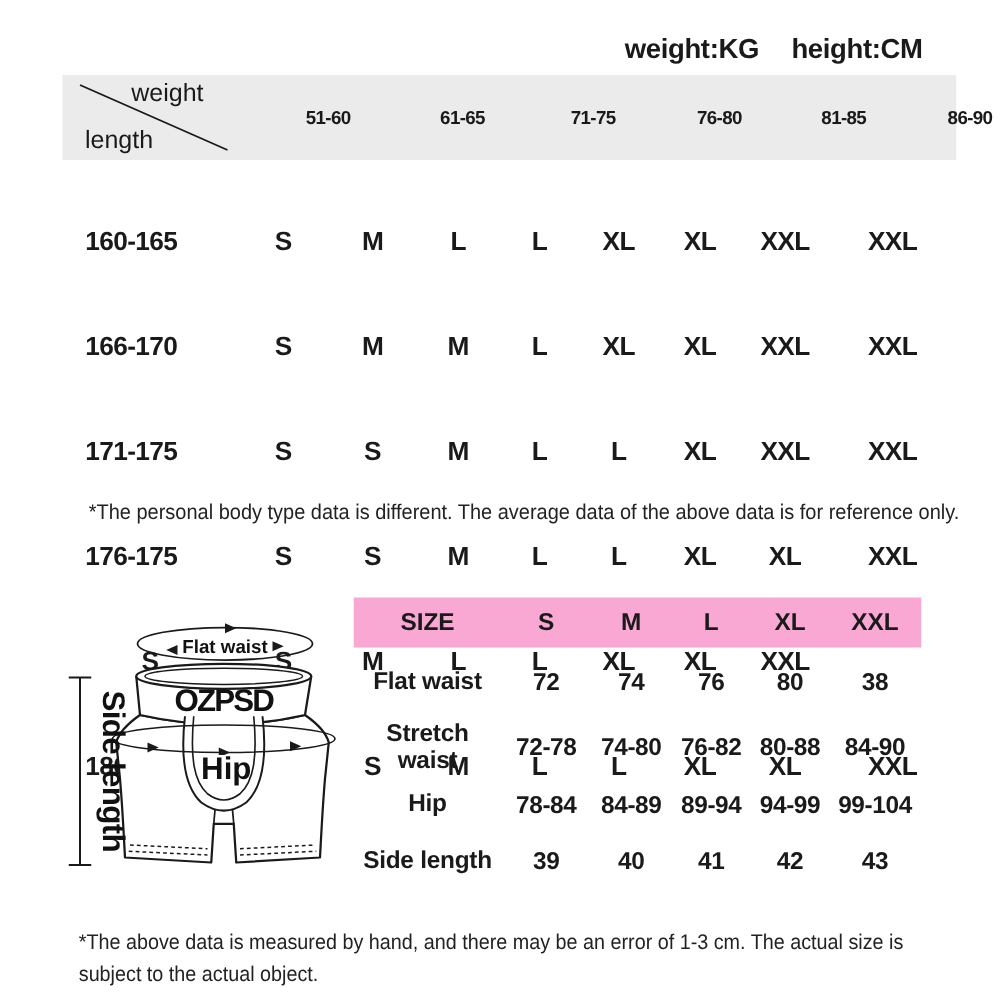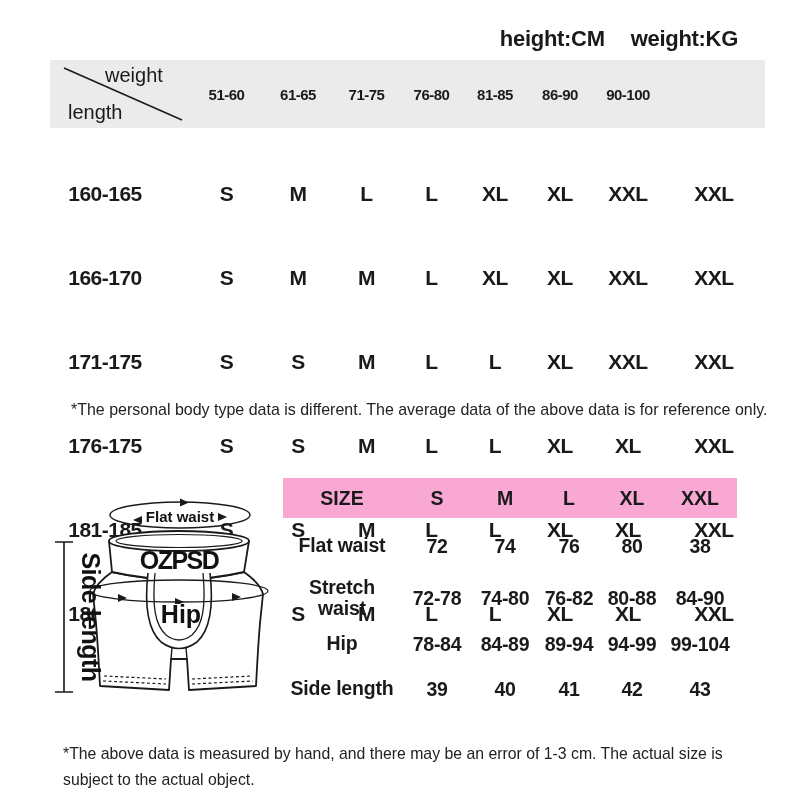--- a/index.html
+++ b/index.html
@@ -6,21 +6,21 @@
   .page{position:relative;width:800px;height:800px;background:#fff;overflow:hidden;
         font-family:"Liberation Sans","DejaVu Sans",sans-serif;color:#1a1a1a;}
 
   
   .units{position:absolute;top:26px;right:62px;display:flex;gap:26px;
          font-size:22px;font-weight:700;letter-spacing:-0.3px;}
 
   
   .t1{position:absolute;left:50px;top:60px;width:715px;}
   .t1-head,.t1-row{display:grid;grid-template-columns:140px 73px 70px 67px 63px 64px 66px 70px 102px;}
-  .t1-head{height:68px;background:#ebebeb;}
+  .t1-head{height:68px;background:#ebebeb;gap:36px;}
   .t1-head .hcell{display:flex;align-items:center;justify-content:center;
                   font-size:15px;font-weight:700;letter-spacing:-0.5px;}
   .corner{position:relative;height:68px;}
   .corner svg{position:absolute;left:0;top:0;}
   .corner .ctop{position:absolute;top:4px;left:55px;font-size:20px;}
   .corner .cbot{position:absolute;bottom:4px;left:18px;font-size:20px;}
   .t1-body{margin-top:22px;}
   .t1-row{height:36px;align-items:center;margin-top:48px;}
   .t1-row .rlabel{text-align:center;padding-right:30px;font-size:21px;font-weight:700;letter-spacing:-0.5px;}
   .t1-row .scell{text-align:center;font-size:21px;font-weight:700;letter-spacing:-0.5px;}
@@ -48,22 +48,22 @@
   .t2-body .t2-row:nth-of-type(4){height:46px;}
   .t2-row .mlabel{text-align:center;font-size:19.5px;font-weight:700;line-height:1.08;letter-spacing:-0.2px;}
   .t2-row .mcell{text-align:center;font-size:19.5px;font-weight:700;letter-spacing:-0.3px;}
 </style>
 </head>
 <body>
 
 <div class="page">
 
   <div class="units">
+    <span>weight:KG</span>
     <span>height:CM</span>
-    <span>weight:KG</span>
   </div>
 
   <div class="t1">
     <div class="t1-head">
       <div class="corner">
         <svg width="140" height="68">
           <line x1="14" y1="8" x2="132" y2="60" stroke="#1a1a1a" stroke-width="1.5"></line>
         </svg>
         <span class="ctop">weight</span>
         <span class="cbot">length</span>
@@ -116,21 +116,20 @@
         <div class="scell">S</div>
         <div class="scell">S</div>
         <div class="scell">M</div>
         <div class="scell">L</div>
         <div class="scell">L</div>
         <div class="scell">XL</div>
         <div class="scell">XL</div>
         <div class="scell">XXL</div>
       </div>
       <div class="t1-row">
-        <div class="rlabel">181-185</div>
         <div class="scell">S</div>
         <div class="scell">S</div>
         <div class="scell">M</div>
         <div class="scell">L</div>
         <div class="scell">L</div>
         <div class="scell">XL</div>
         <div class="scell">XL</div>
         <div class="scell">XXL</div>
       </div>
       <div class="t1-row">

